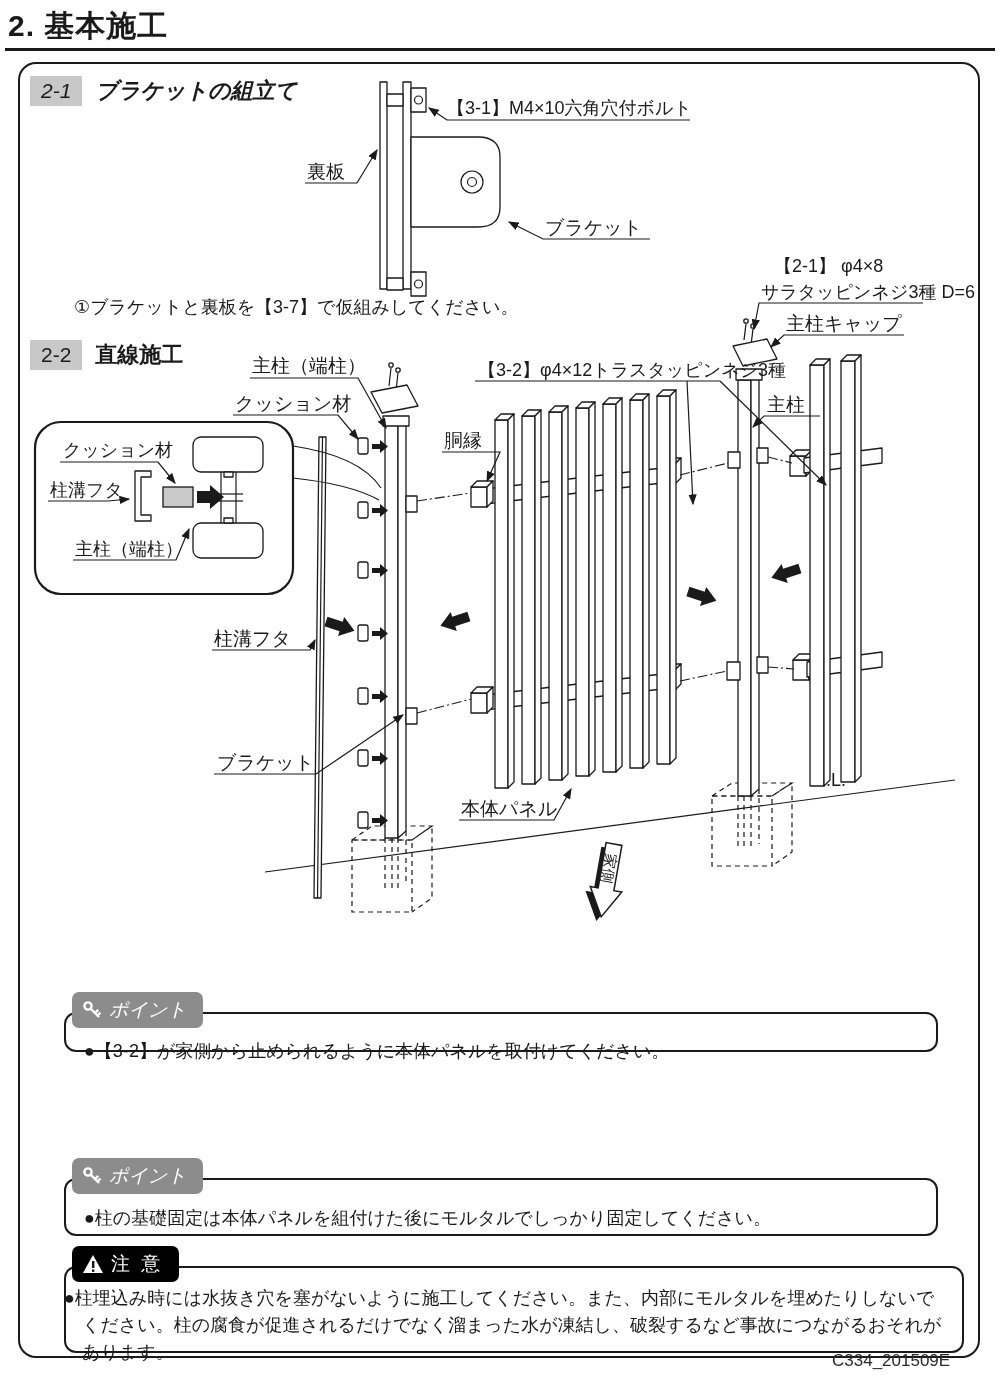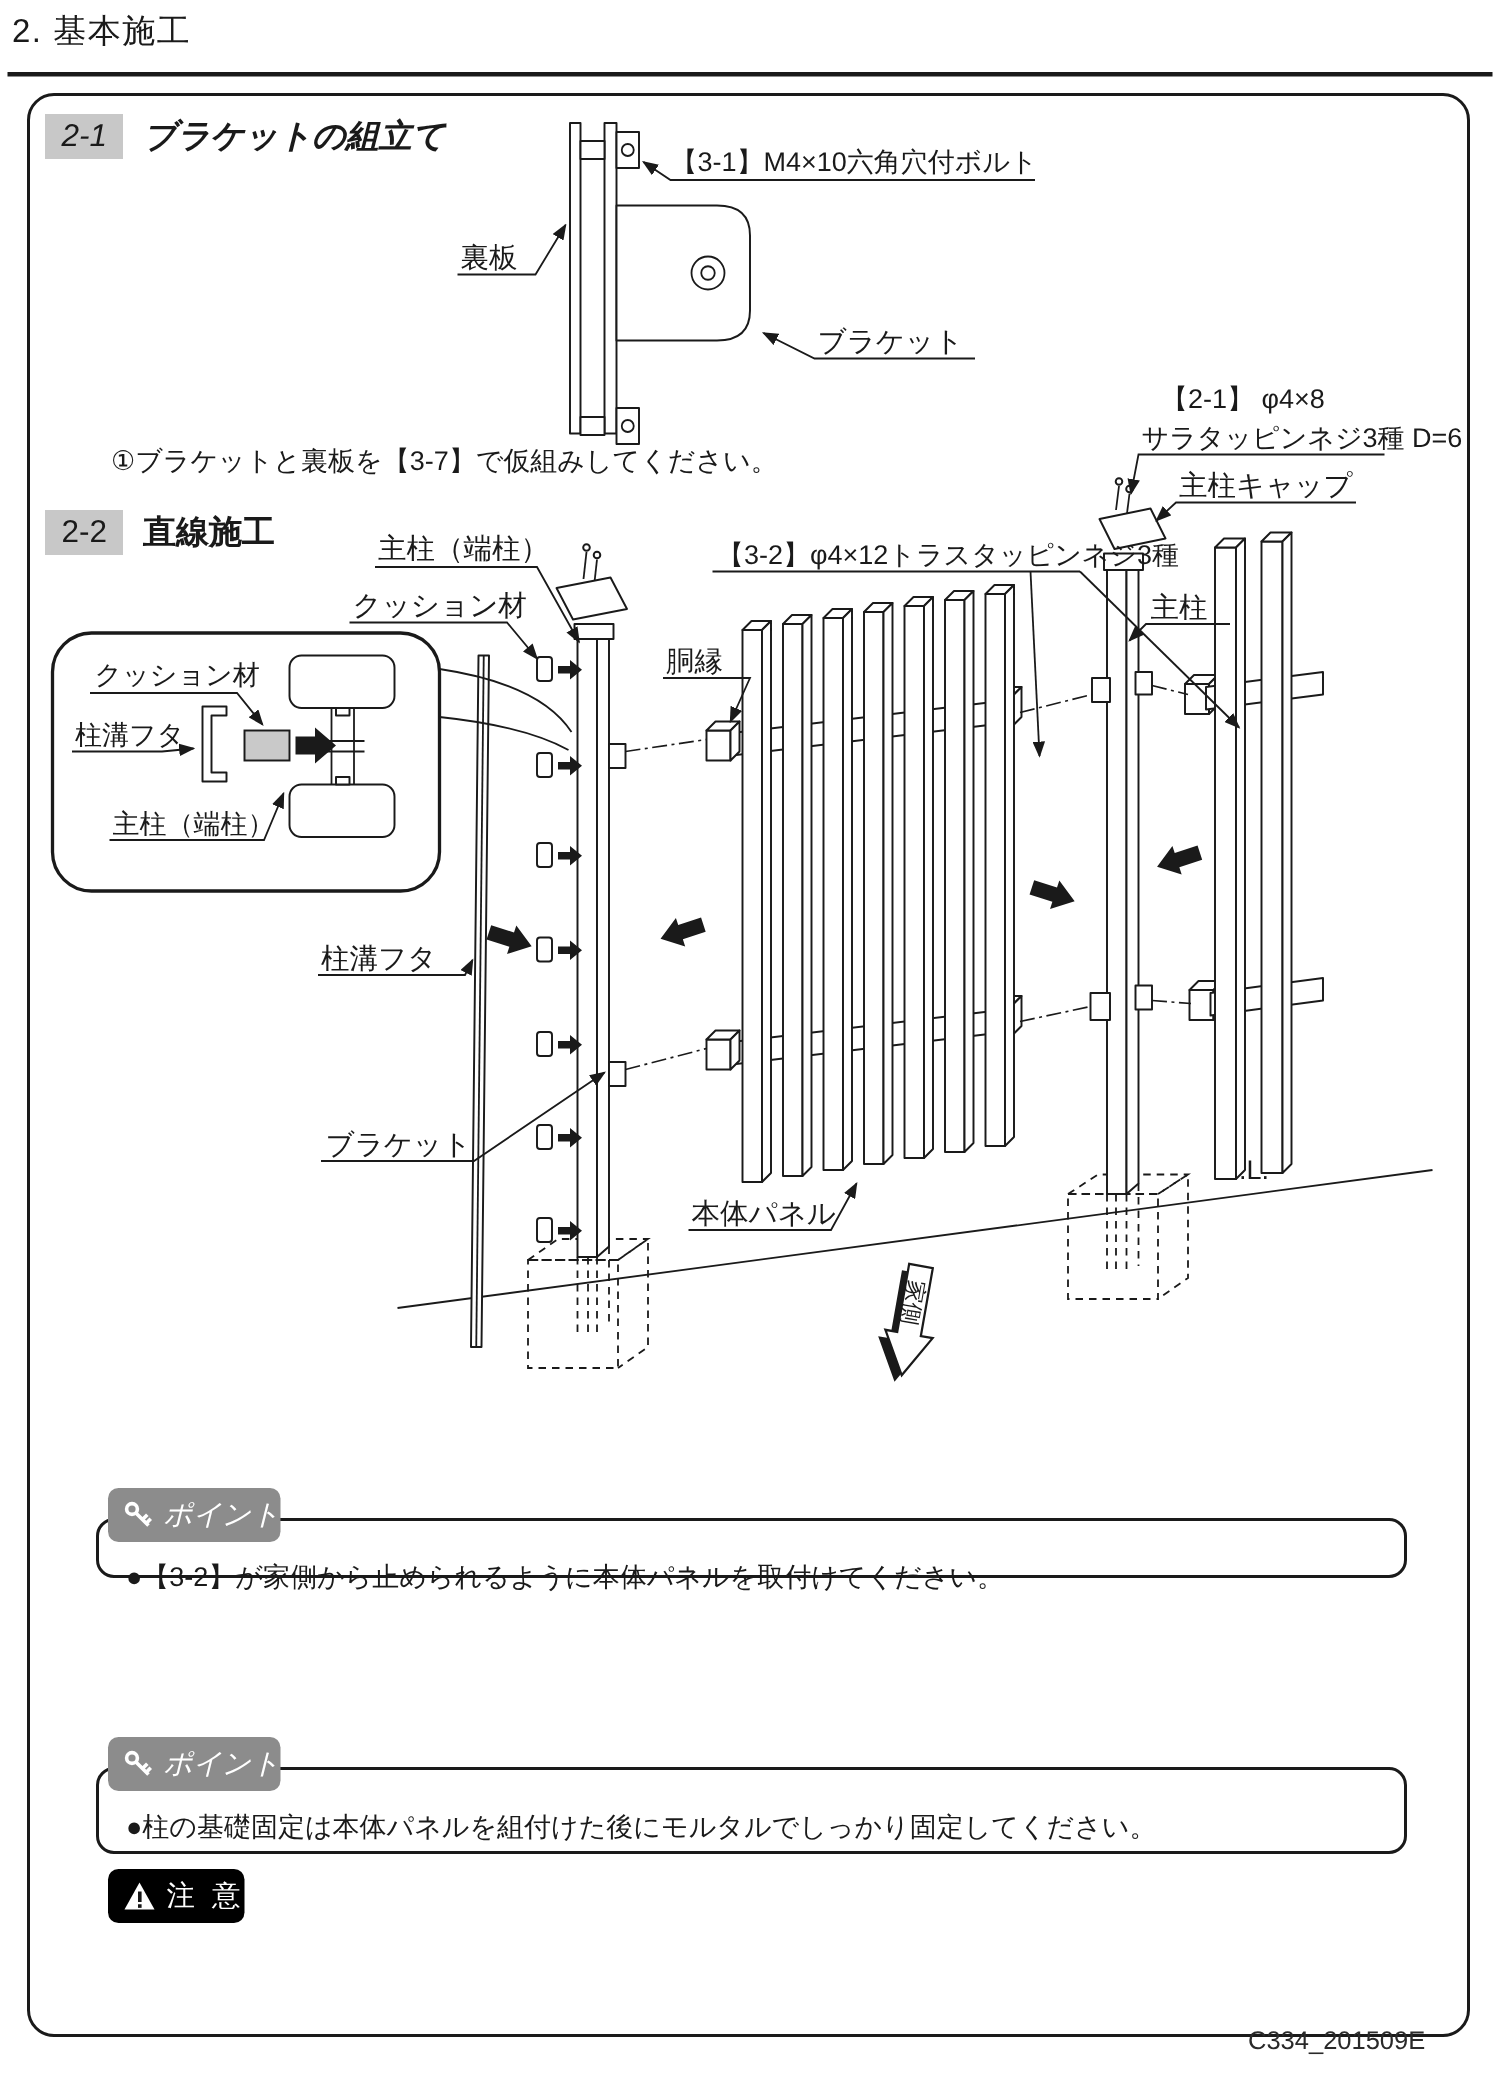--- a/index.html
+++ b/index.html
@@ -2,33 +2,33 @@
 <html><head>
 <meta charset="utf-8">
 <style>
   html,body{margin:0;padding:0;background:#fff;}
   .page{
     position:relative; width:1000px; height:1382px; background:#fff;
     font-family:"Liberation Sans","DejaVu Sans",sans-serif; color:#1a1a1a;
     overflow:hidden;
   }
   .abs{position:absolute;}
-  .page-title{left:8px; top:6px; font-size:22px; font-weight:normal; letter-spacing:1px;}
+  .page-title{left:8px; top:6px; font-size:30px; font-weight:bold; letter-spacing:1px;}
   .title-rule{left:5px; top:48px; width:990px; height:3px; background:#1a1a1a;}
   .outer-box{left:18px; top:62px; width:958px; height:1292px; border:2.5px solid #1a1a1a; border-radius:18px;}
   .sec-head{display:flex; align-items:center; gap:13px;}
   .sec-num{background:#c8c8c8; font-size:21px; padding:3px 11px; color:#1a1a1a;}
   .sec-title{font-size:22px; font-weight:bold;}
   .step-line{white-space:nowrap; font-size:18px; line-height:28px;}
   .steps{font-size:18px;}
   .steps div{white-space:nowrap;}
   .callout-box{border:2.5px solid #1a1a1a; border-radius:12px; background:#fff; box-sizing:border-box;}
   .callout-tab{
     display:flex; align-items:center; gap:7px; color:#fff; font-size:19px;
-    border-radius:7px; padding:5px 0 5px 10px; z-index:3; font-style:italic;
+    border-radius:7px; padding:5px 16px 5px 10px; z-index:3; font-style:italic;
   }
   .tab-point{background:#8c8c8c;}
   .tab-caution{background:#000000; font-style:normal; letter-spacing:3px;}
   .callout-text{font-size:18px; line-height:27px;}
   .hang{padding-left:1em; text-indent:-1em;}
   .footer-code{font-size:17px; color:#2a2a2a;}
   svg{overflow:visible;}
   svg text{font-family:inherit; fill:#1a1a1a;}
   .ln{fill:none; stroke:#1a1a1a; stroke-width:1.2;}
   .shape{fill:#fff; stroke:#1a1a1a; stroke-width:1.3; stroke-linejoin:round;}
@@ -349,20 +349,23 @@
     <div class="callout-text" style="padding:25px 14px 0 18px; white-space:nowrap;">●柱の基礎固定は本体パネルを組付けた後にモルタルでしっかり固定してください。</div>
   </div>
   <div class="abs callout-tab tab-point" style="left:72px; top:1158px;">
     <svg width="20" height="20" viewBox="0 0 20 20">
       <circle cx="6" cy="6" r="3.6" fill="none" stroke="#fff" stroke-width="2.4"></circle>
       <path d="M8.6,8.6 L17,17 M13,13 l3.2,-3.2 M15.5,15.5 l3,-3" stroke="#fff" stroke-width="2.4" fill="none"></path>
     </svg>
     <span>ポイント</span>
   </div>
 
+  <div class="abs callout-box" style="left:64px; top:1266px; width:900px; height:87px;">
+    <div class="callout-text hang" style="padding:17px 16px 0 16px;">●柱埋込み時には水抜き穴を塞がないように施工してください。また、内部にモルタルを埋めたりしないでください。柱の腐食が促進されるだけでなく溜まった水が凍結し、破裂するなど事故につながるおそれがあります。</div>
+  </div>
   <div class="abs callout-tab tab-caution" style="left:72px; top:1246px;">
     <svg width="22" height="20" viewBox="0 0 22 20">
       <polygon points="11,1 21,19 1,19" fill="#fff"></polygon>
       <rect x="10" y="7" width="2.4" height="7" fill="#161616"></rect>
       <rect x="10" y="15.5" width="2.4" height="2.4" fill="#161616"></rect>
     </svg>
     <span>注 意</span>
   </div>
 
   <div class="abs footer-code" style="left:832px; top:1351px;">C334_201509E</div>

